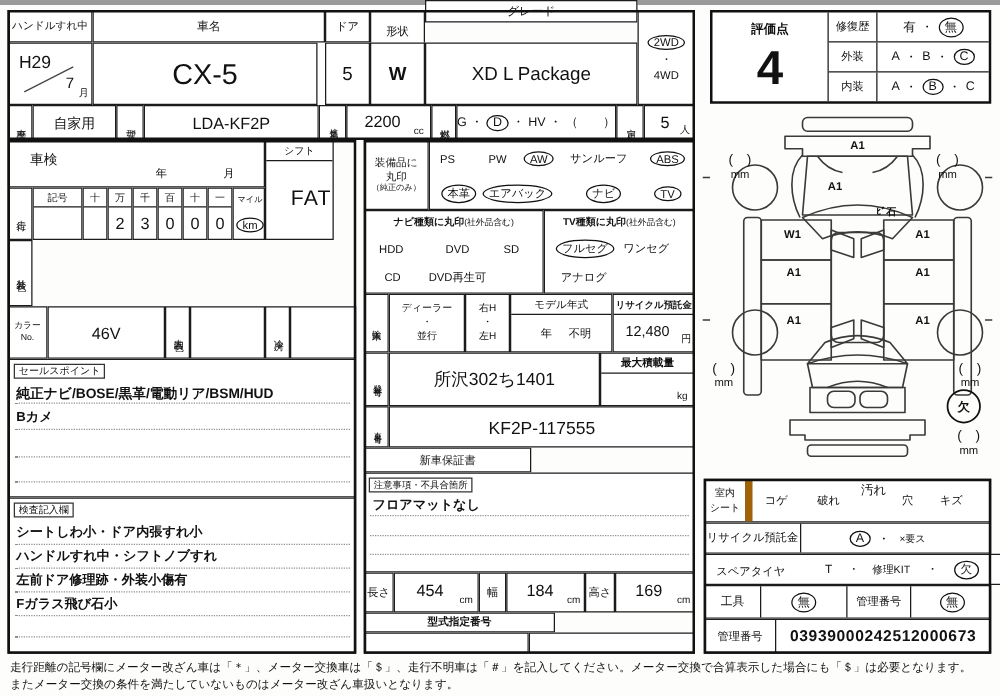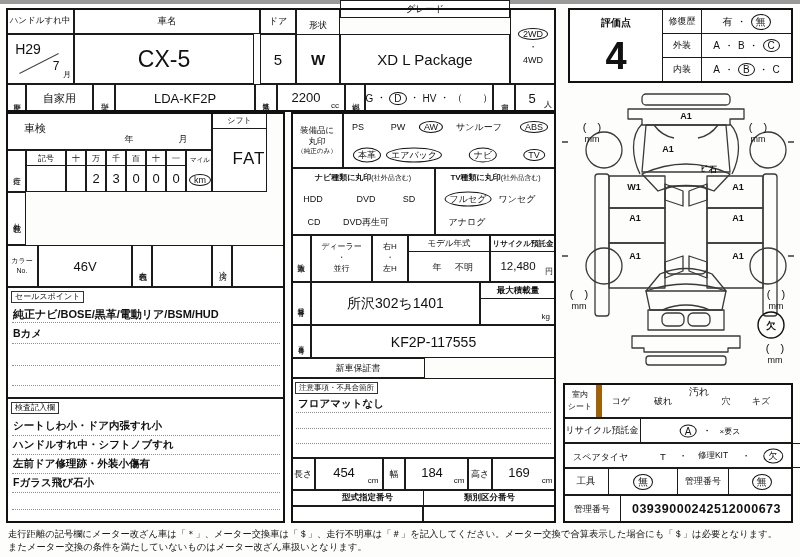--- a/index.html
+++ b/index.html
@@ -253,21 +253,20 @@
   <div class="c" style="left:405px;top:458px;width:63px;height:32px">
     <span class="p" style="left:26px;top:13px;font-size:13px">184</span>
     <span class="p" style="left:53px;top:21px;font-size:8px">cm</span>
   </div>
   <div class="c f" style="left:468px;top:458px;width:24px;height:32px;font-size:9px">高さ</div>
   <div class="c" style="left:492px;top:458px;width:64px;height:32px">
     <span class="p" style="left:26px;top:13px;font-size:13px">169</span>
     <span class="p" style="left:54px;top:21px;font-size:8px">cm</span>
   </div>
   <div class="c f" style="left:291px;top:490px;width:153px;height:16px;font-size:8.5px;font-weight:bold">型式指定番号</div>
-  <div class="c f" style="left:423px;top:490px;width:133px;height:16px;font-size:8.5px;font-weight:bold">類別区分番号</div>
   <div class="c" style="left:291px;top:506px;width:132px;height:17px"></div>
   <div class="c" style="left:423px;top:506px;width:133px;height:17px"></div>
 
   <div class="frame" style="left:6px;top:8px;width:550px;height:104px"></div>
   <div class="frame" style="left:6px;top:112px;width:279px;height:411px"></div>
   <div class="frame" style="left:291px;top:112px;width:265px;height:411px"></div>
 
   <div class="abs" style="left:568px;top:8px;width:225px;height:75px;border:2px solid #111;background:#fff">
     <div class="abs" style="left:92px;top:0;bottom:0;border-left:1px solid #1b1b1b"></div>
     <span class="p" style="left:46px;top:13px;font-size:10px;font-weight:bold">評価点</span>

